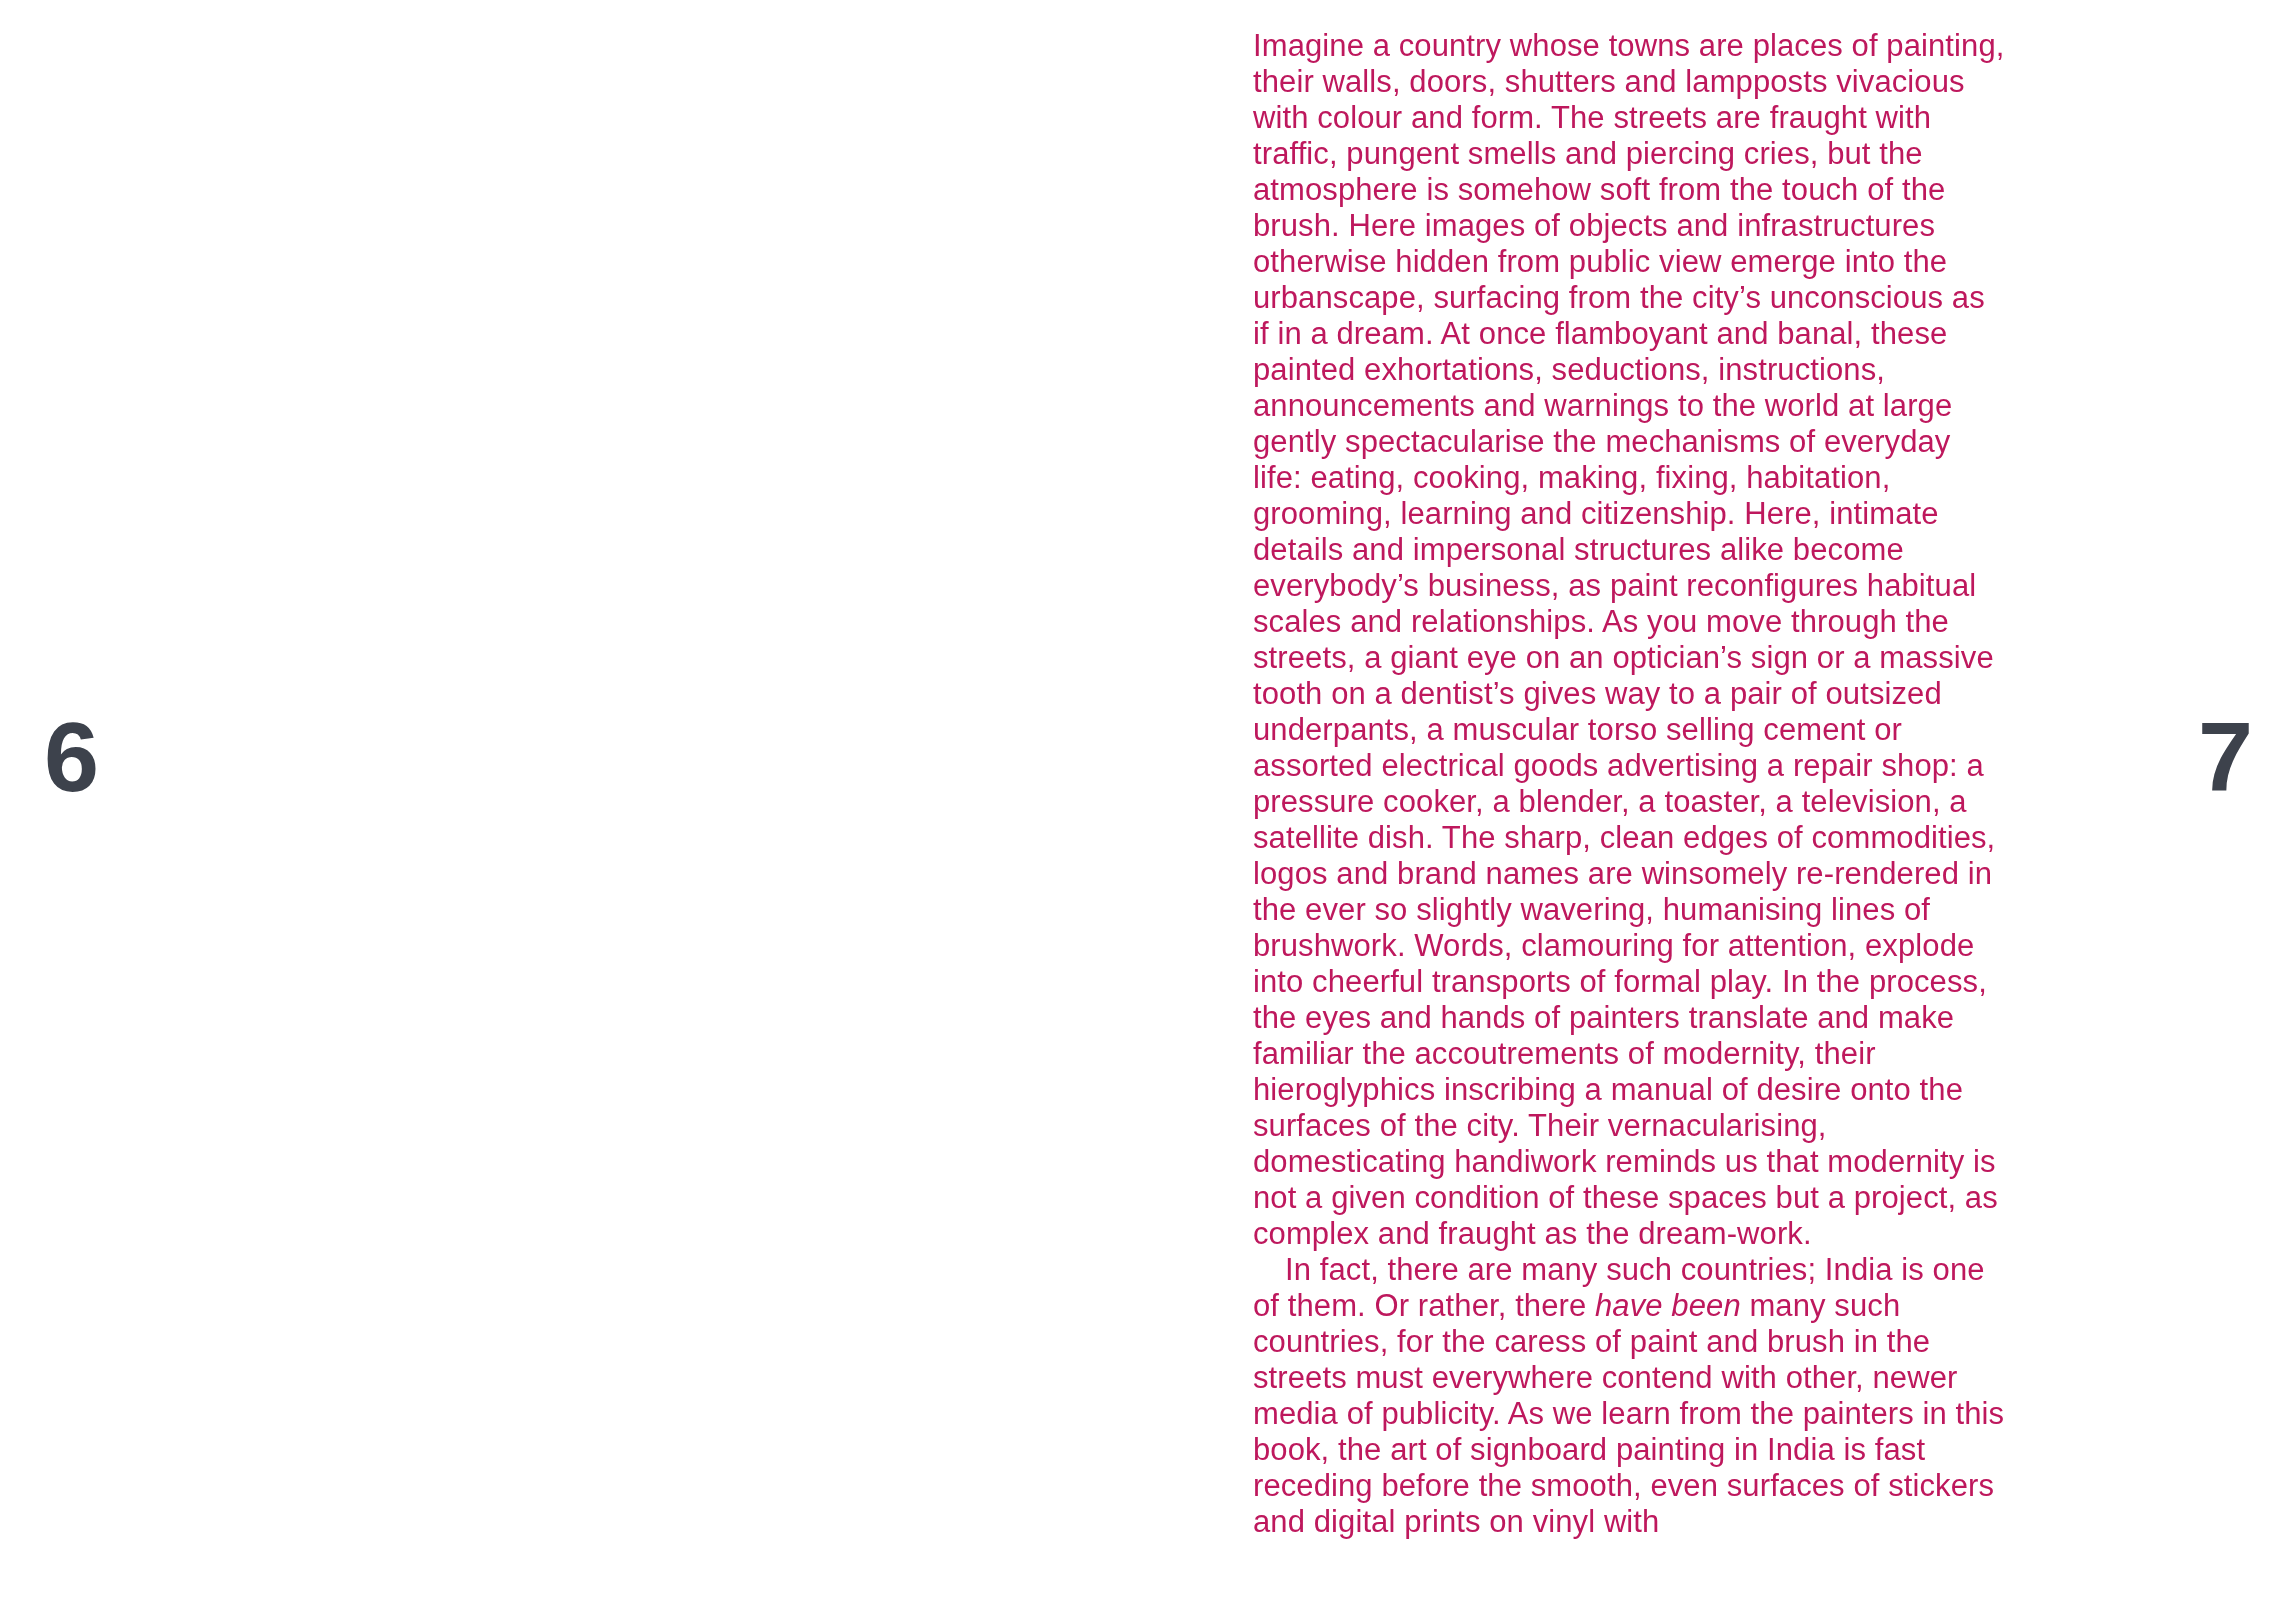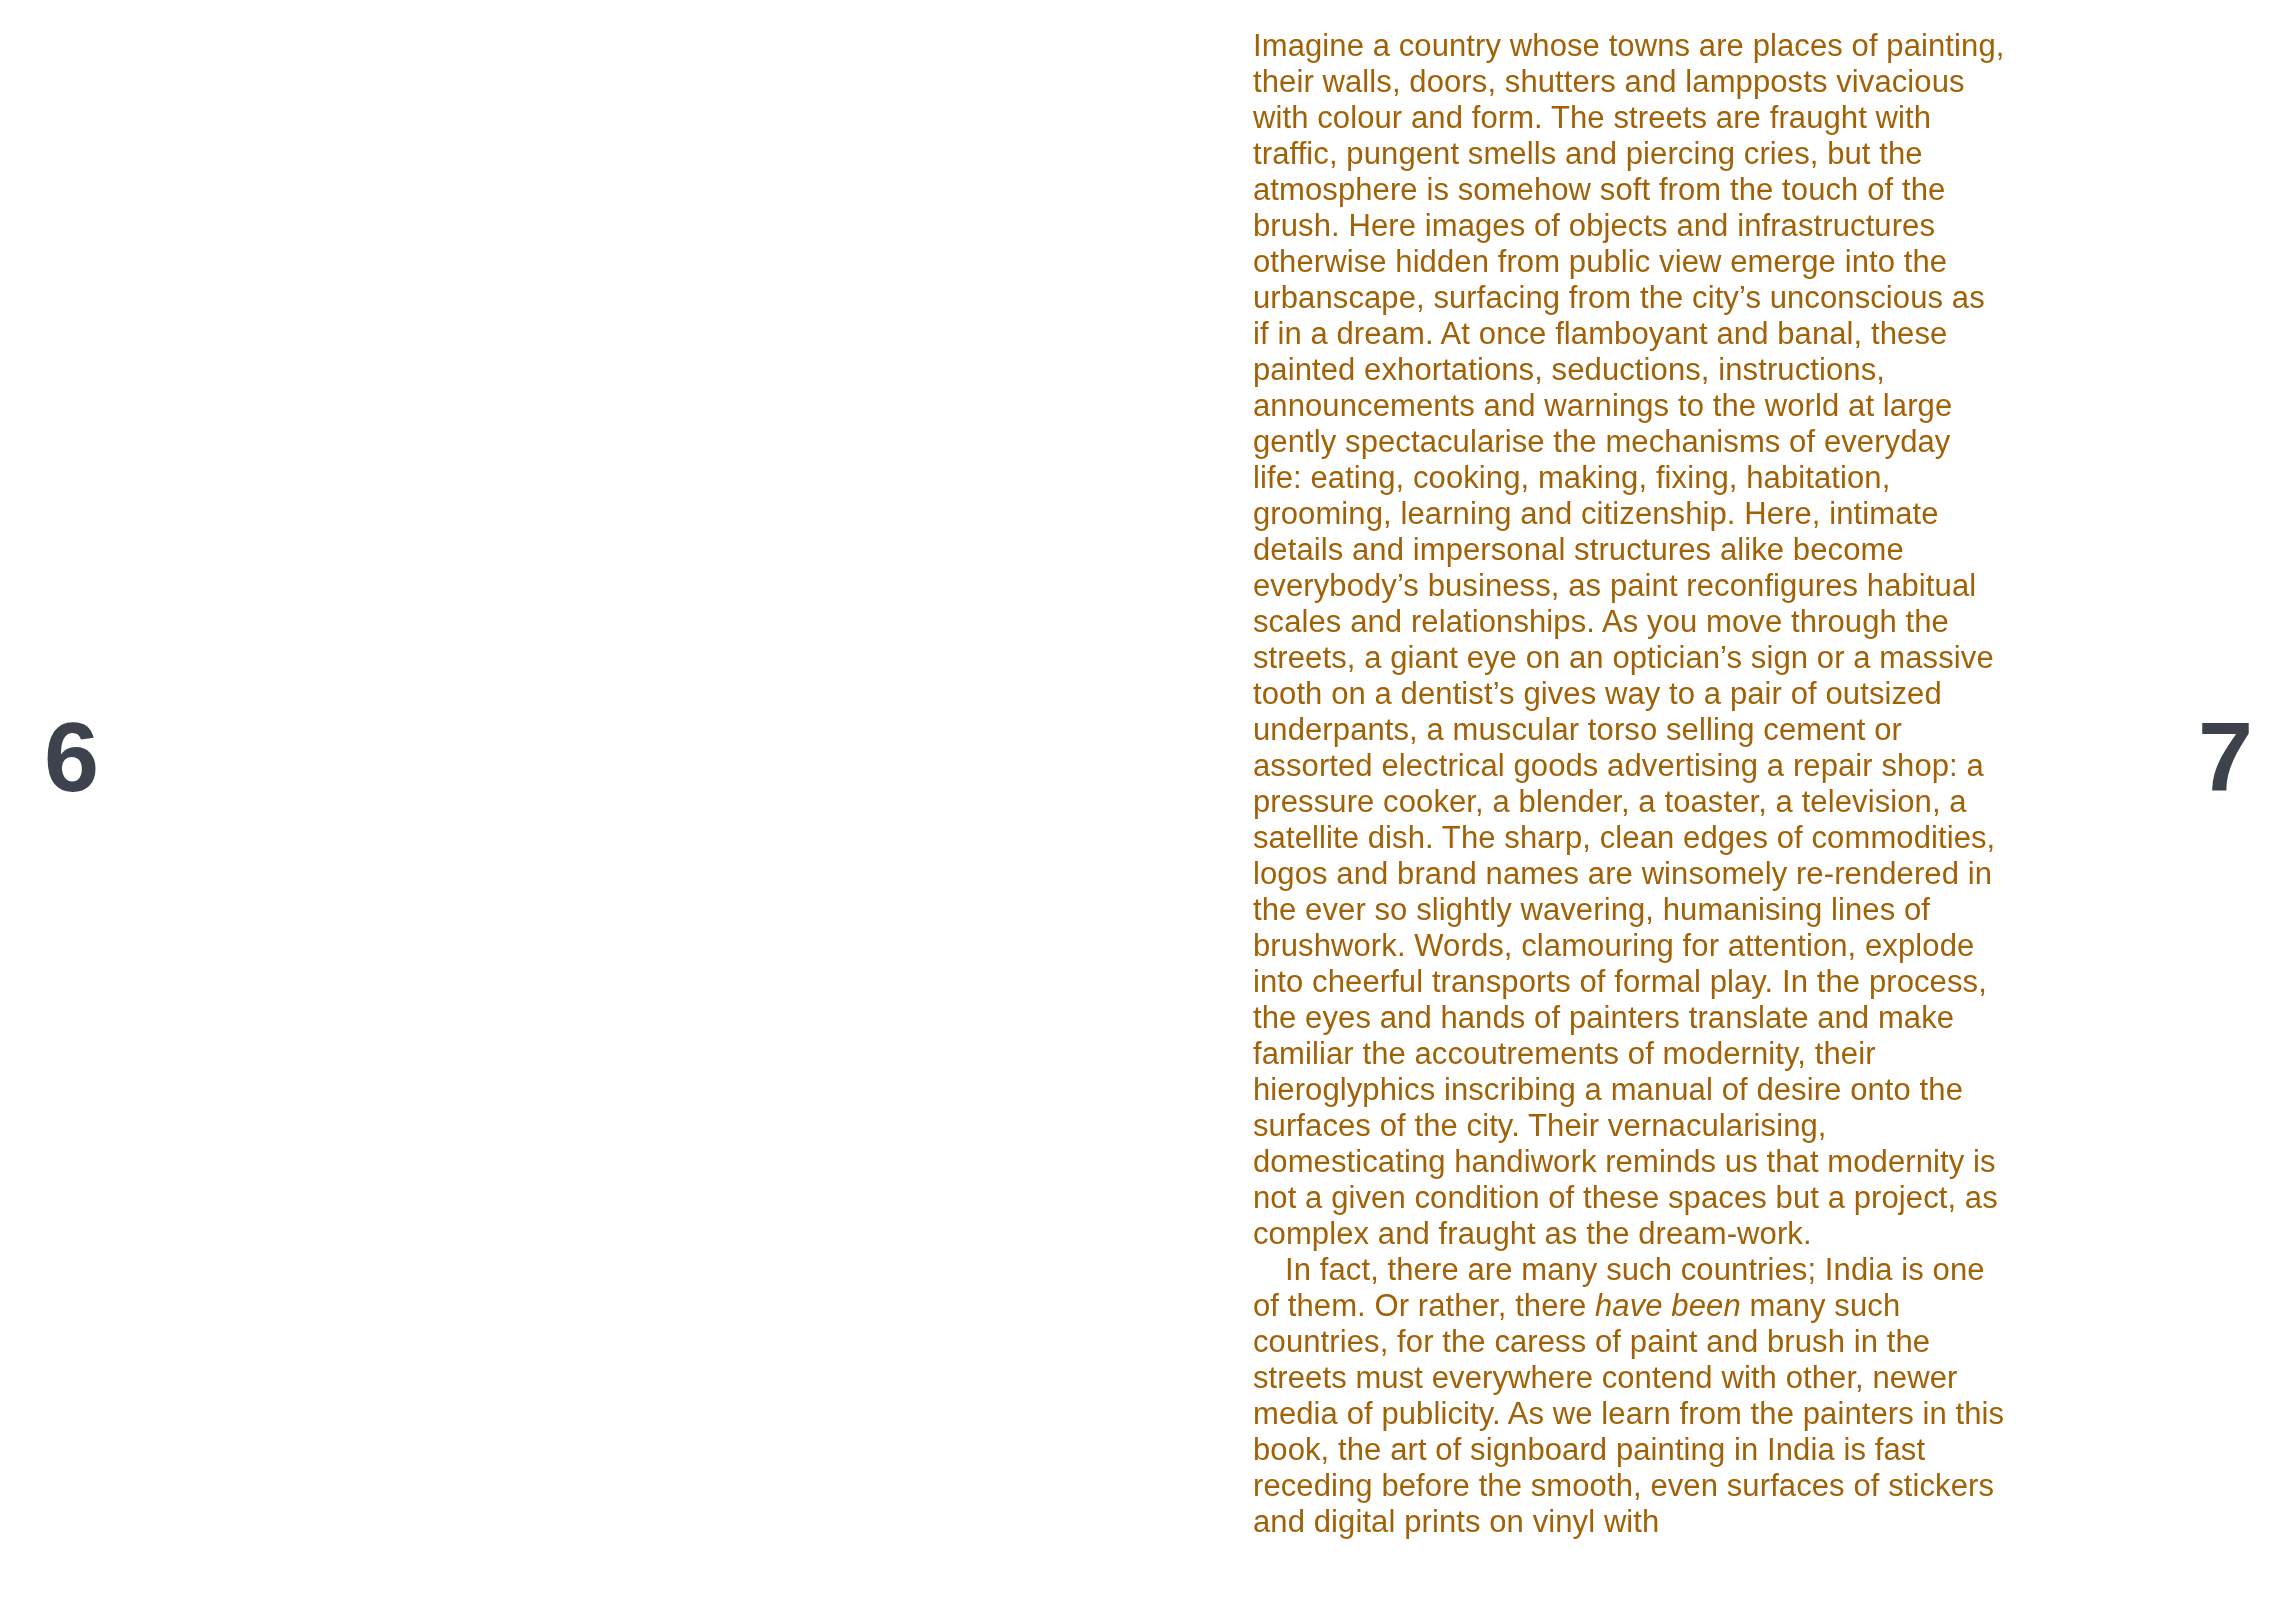--- a/index.html
+++ b/index.html
@@ -28,21 +28,21 @@
     color: #3d424c;
     letter-spacing: 0;
   }
   .page-number.left  { left: 44px; }
   .page-number.right { right: 42px; }
   .text-column {
     position: absolute;
     left: 1253px;
     top: 28px;
     width: 753px;
-    color: #a16207;
+    color: #be185d;
     font-size: 31px;
     line-height: 36px;
     letter-spacing: 0.1px;
     text-align: left;
   }
   .text-column p {
     margin: 0;
     padding: 0;
   }
   .text-column p.indented {

